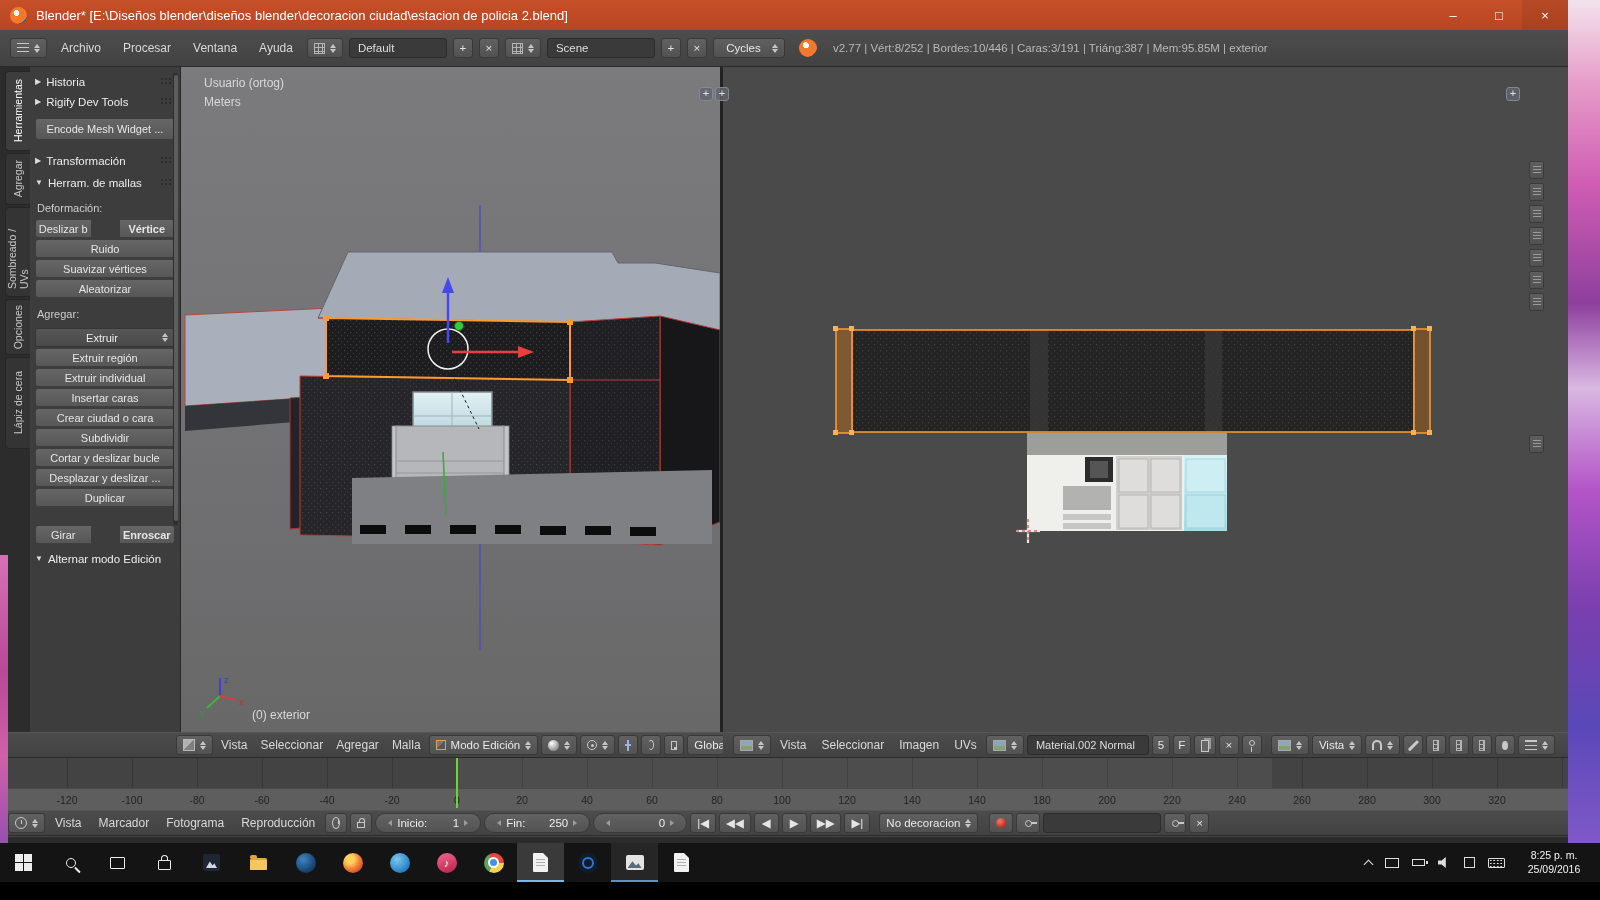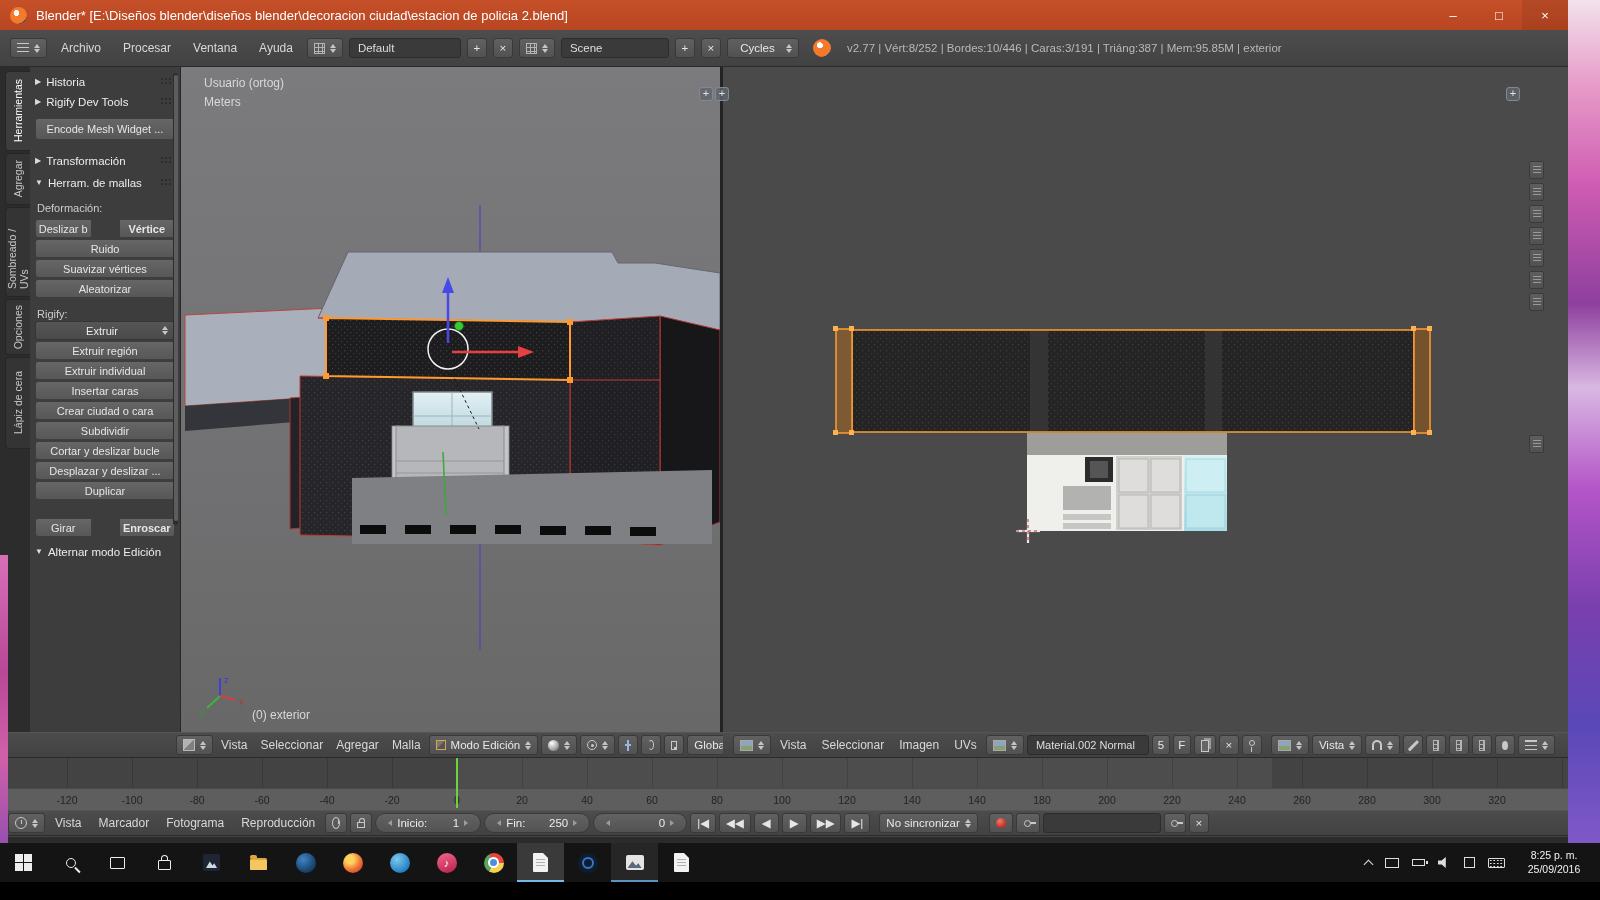--- a/index.html
+++ b/index.html
@@ -224,21 +224,21 @@
       </span>
       <span class="mlabel">Archivo</span>
       <span class="mlabel">Procesar</span>
       <span class="mlabel">Ventana</span>
       <span class="mlabel">Ayuda</span>
 
       <span class="btn">
         <span class="ico-grid"></span>
         <span class="ddarrows"></span>
       </span>
-      <span class="field" style="width:112px">Default</span>
+      <span class="field" style="width:98px">Default</span>
       <span class="btn" style="width:20px">+</span>
       <span class="btn" style="width:20px">×</span>
 
       <span class="btn">
         <span class="ico-grid"></span>
         <span class="ddarrows"></span>
       </span>
       <span class="field" style="width:108px">Scene</span>
       <span class="btn" style="width:20px">+</span>
       <span class="btn" style="width:20px">×</span>
@@ -292,22 +292,22 @@
         <span class="grip"></span>
       </div>
       <div class="tslabel" style="margin-top:10px">Deformación:</div>
       <div class="tsrow" style="margin-top:4px">
         <span class="tsbtn">Deslizar b</span>
         <span class="tsbtn">Vértice</span>
       </div>
       <div class="tsbtn">Ruido</div>
       <div class="tsbtn">Suavizar vértices</div>
       <div class="tsbtn">Aleatorizar</div>
-      <div class="tslabel" style="margin-top:9px">Rigify:</div>
-      <div class="tsel" style="margin-top:0">
+      <div class="tslabel" style="margin-top:9px">Agregar:</div>
+      <div class="tsel" style="margin-top:7px">
         <span class="tlab">Extruir</span>
         <span class="ddarrows"></span>
       </div>
       <div class="tsbtn">Extruir región</div>
       <div class="tsbtn">Extruir individual</div>
       <div class="tsbtn">Insertar caras</div>
       <div class="tsbtn">Crear ciudad o cara</div>
       <div class="tsbtn">Subdividir</div>
       <div class="tsbtn">Cortar y deslizar bucle</div>
       <div class="tsbtn">Desplazar y deslizar ...</div>
@@ -634,21 +634,21 @@
       <span class="numf" style="width:94px">
         <span class="nval">0</span>
       </span>
       <span class="btn pbtn">|◀</span>
       <span class="btn pbtn">◀◀</span>
       <span class="btn pbtn">◀</span>
       <span class="btn pbtn">▶</span>
       <span class="btn pbtn">▶▶</span>
       <span class="btn pbtn">▶|</span>
       <span class="dd" style="margin-left:6px">
-        <span>No sincronizar</span>
+        <span>No decoracion</span>
         <span class="ddarrows"></span>
       </span>
       <span class="btn" style="width:24px;margin-left:8px">
         <span class="dot-red"></span>
         </span>
       <span class="btn" style="width:24px">
         <span class="ico-key"></span>
         </span>
       <span class="field" style="width:118px"></span>
       <span class="btn" style="width:22px">

